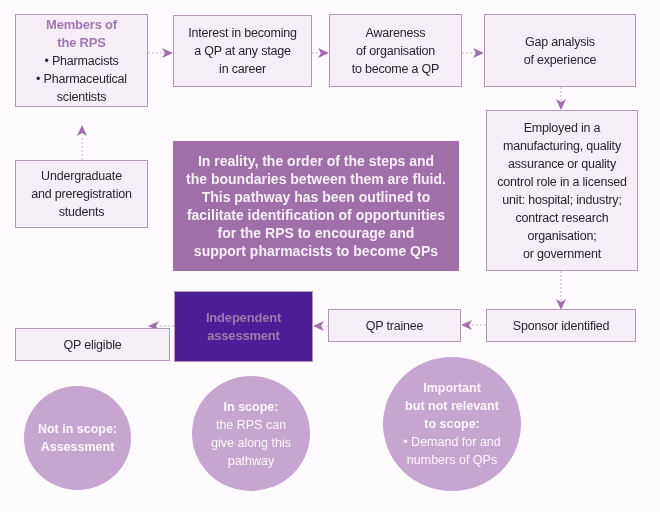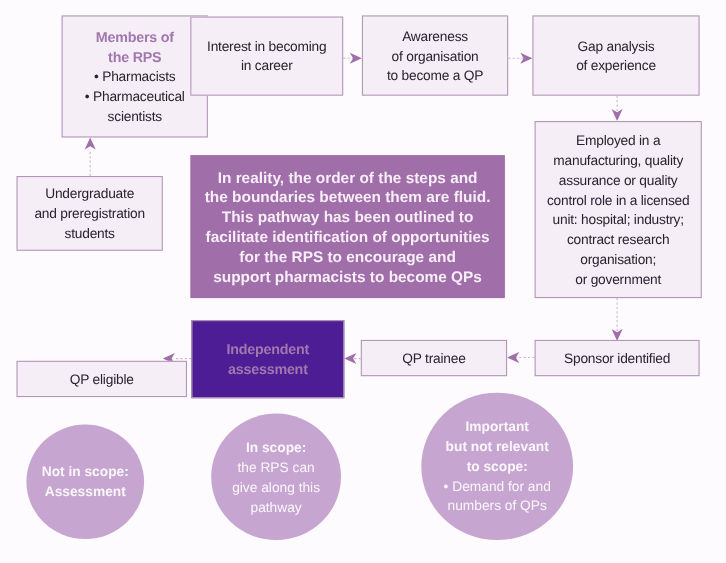--- a/index.html
+++ b/index.html
@@ -57,30 +57,31 @@
     <path d="M484,53 L473,48 L476,53 L473,58 Z"></path>
     <path d="M561,110 L556,99 L561,102 L566,99 Z"></path>
     <path d="M82,125 L77,136 L82,133 L87,136 Z"></path>
     <path d="M561,310 L556,299 L561,302 L566,299 Z"></path>
     <path d="M461,325 L472,320 L469,325 L472,330 Z"></path>
     <path d="M313,326 L324,321 L321,326 L324,331 Z"></path>
     <path d="M148,326 L159,321 L156,326 L159,331 Z"></path>
   </g>
 </svg>
 
-<div class="box" style="left:15px; top:14px; width:133px; height:111px;margin-left:41px;">
+<div class="box" style="left:15px; top:14px; width:133px; height:93px;">
   <span class="line hl">Members of</span>
   <span class="line hl">the RPS</span>
   <span class="line">• Pharmacists</span>
   <span class="line">• Pharmaceutical</span>
   <span class="line">scientists</span>
 </div>
 
 <div class="box" style="left:173px; top:15px; width:139px; height:72px;">
   <span class="line">Interest in becoming</span>
+  <span class="line">a QP at any stage</span>
   <span class="line">in career</span>
 </div>
 
 <div class="box" style="left:329px; top:14px; width:133px; height:73px;">
   <span class="line">Awareness</span>
   <span class="line">of organisation</span>
   <span class="line">to become a QP</span>
 </div>
 
 <div class="box" style="left:484px; top:14px; width:152px; height:73px;">

